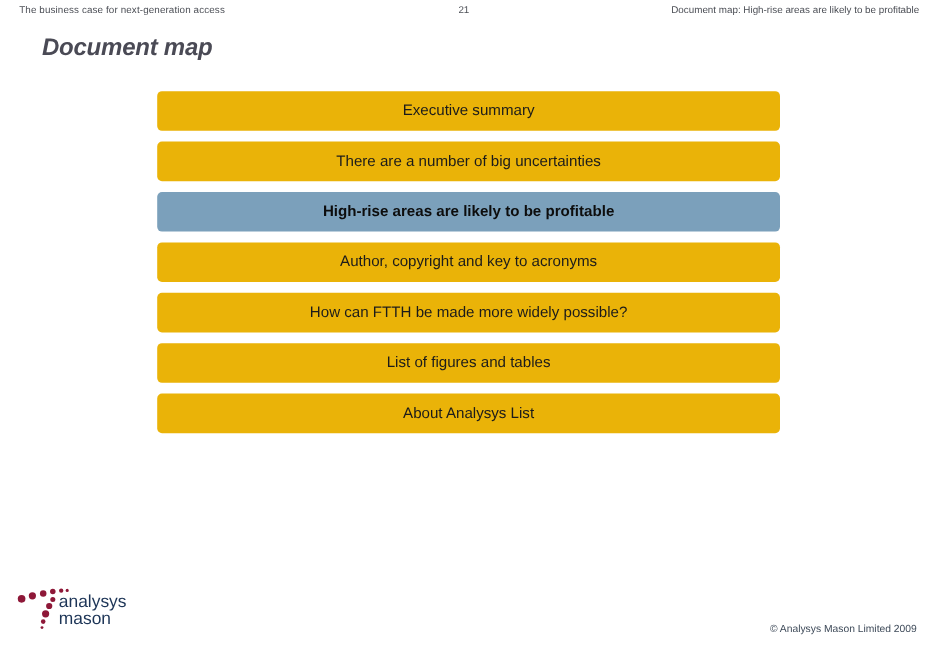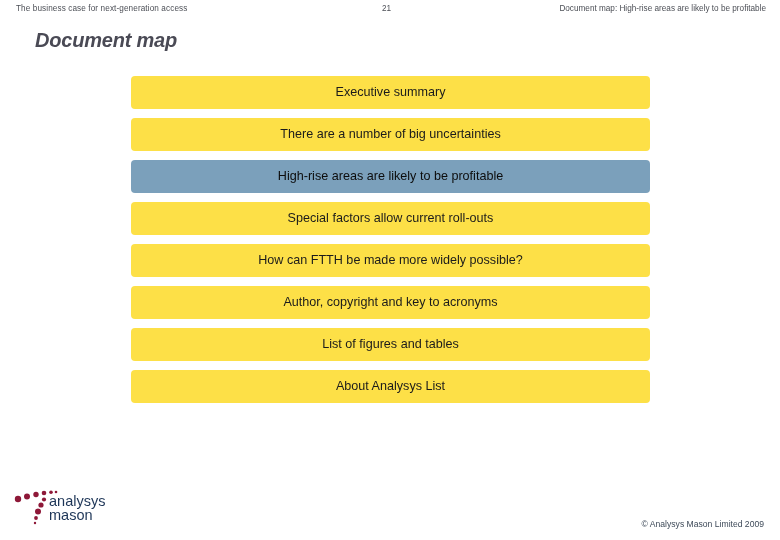--- a/index.html
+++ b/index.html
@@ -69,38 +69,38 @@
     left: 131px;
     top: 76px;
     width: 519px;
   }
   .bar {
     position: relative;
     width: 519px;
     height: 33px;
     margin-bottom: 9px;
     border-radius: 4px;
-    background: #fde047;
+    background: #eab308;
     display: flex;
     align-items: center;
     justify-content: center;
     box-sizing: border-box;
   }
   .bar.highlight {
     background: #7ba0bb;
   }
   .bar-label {
     font-size: 12.6px;
     color: #1b1b1b;
     line-height: 1;
     white-space: nowrap;
     text-align: center;
   }
   .bar.highlight .bar-label {
-    font-weight: normal;
+    font-weight: bold;
     color: #0d0d0d;
   }
 
   
   .logo {
     position: absolute;
     left: 12px;
     bottom: 12px;
     width: 120px;
     height: 42px;
@@ -132,27 +132,24 @@
     <div class="bar">
       <span class="bar-label">Executive summary</span>
     </div>
     <div class="bar">
       <span class="bar-label">There are a number of big uncertainties</span>
     </div>
     <div class="bar highlight">
       <span class="bar-label">High-rise areas are likely to be profitable</span>
     </div>
     <div class="bar">
-      <span class="bar-label">Special factors allow current roll-outs</span>
+      <span class="bar-label">Author, copyright and key to acronyms</span>
     </div>
     <div class="bar">
       <span class="bar-label">How can FTTH be made more widely possible?</span>
-    </div>
-    <div class="bar">
-      <span class="bar-label">Author, copyright and key to acronyms</span>
     </div>
     <div class="bar">
       <span class="bar-label">List of figures and tables</span>
     </div>
     <div class="bar">
       <span class="bar-label">About Analysys List</span>
     </div>
   </div>
 
 <div class="logo">

